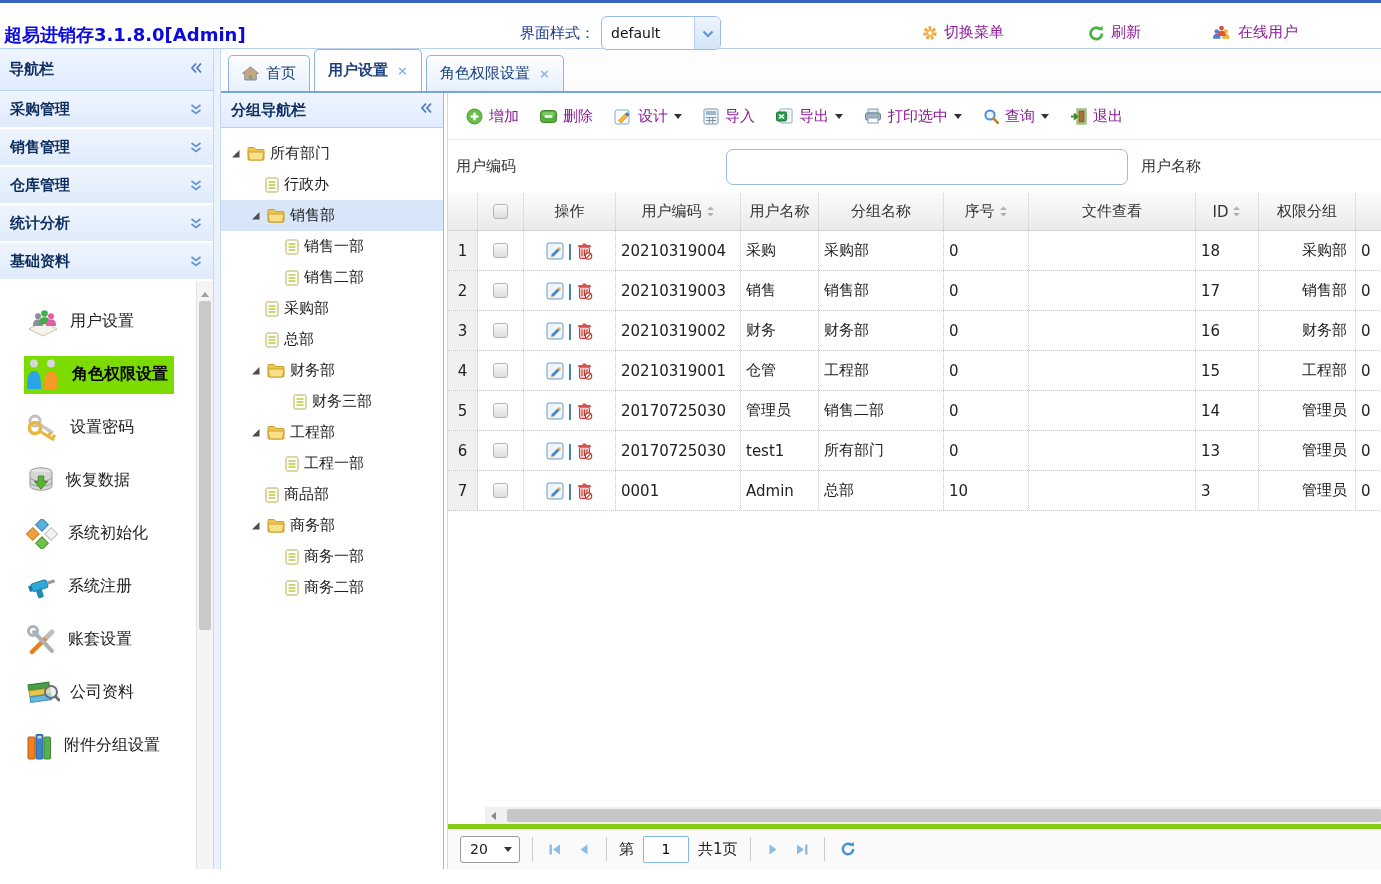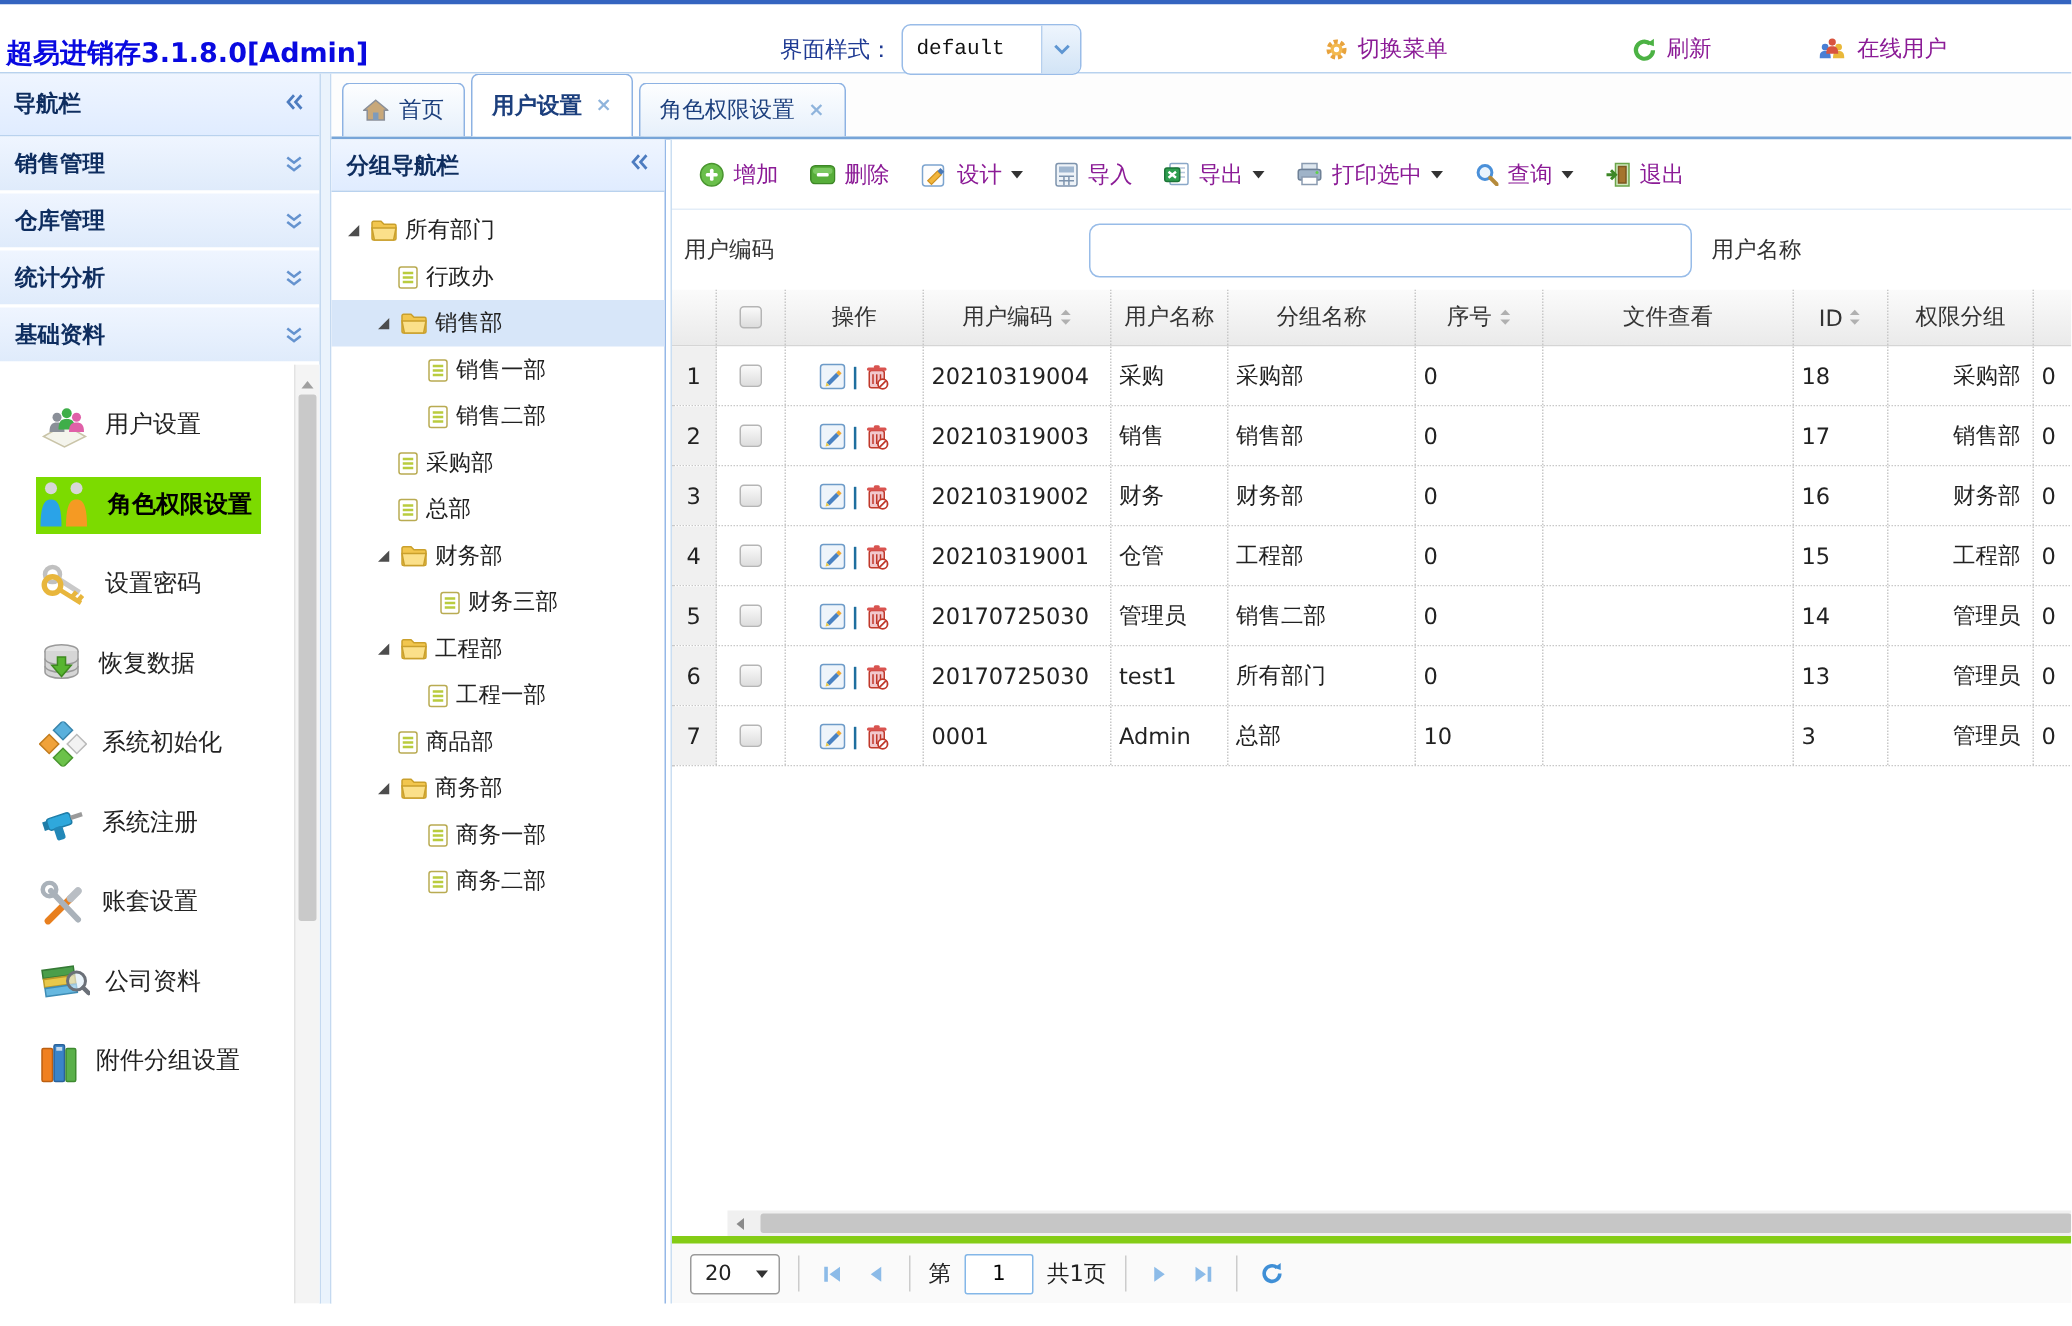--- a/index.html
+++ b/index.html
@@ -6,25 +6,25 @@
   html,body { width:1381px; height:884px; overflow:hidden; }
   body { font-family:"DejaVu Sans","Liberation Sans",sans-serif; font-size:15px; color:#222; background:#fff; }
   .icon { display:inline-flex; align-items:center; justify-content:center; flex:none; }
 
   
   .topline { height:3px; background:var(--accent-blue,#3464c0); }
   .topbar { height:46px; position:relative; background:#fff; border-bottom:1px solid #b8d2ee; }
   .app-title { position:absolute; left:4px; top:20px; font-size:18px; font-weight:bold; color:var(--title-blue,#0909e0); }
   .style-group { position:absolute; left:520px; top:13px; display:flex; align-items:center; gap:6px; }
   .style-label { color:#1f3a93; }
-  .select-box { width:120px; height:34px; border:1px solid #99bce8; border-radius:6px; background:#fff; display:flex; overflow:hidden;font-family:Liberation Mono, monospace; }
+  .select-box { width:120px; height:34px; border:1px solid #99bce8; border-radius:6px; background:#fff; display:flex; overflow:hidden; }
   .select-text { flex:1; display:flex; align-items:center; padding-left:9px; font-size:14px; color:#111; }
   .select-arrow { width:26px; background:linear-gradient(#eef5fd,#d2e4f6); border-left:1px solid #b6d0ee; display:flex; align-items:center; justify-content:center; }
   .hbtn { position:absolute; top:20px; display:flex; align-items:center; gap:6px; color:var(--purple,#8b1b96); cursor:pointer; }
-  .hbtn-0 { left:883px; } .hbtn-1 { left:1088px; } .hbtn-2 { left:1213px; }
+  .hbtn-0 { left:922px; } .hbtn-1 { left:1088px; } .hbtn-2 { left:1213px; }
 
   
   .main { display:flex; height:820px; }
 
   
   .sidebar { width:213px; display:flex; flex-direction:column; background:#fff; }
   .sb-title { height:42px; background:linear-gradient(#eff5ff,#e0ecff); border-bottom:1px solid #b9d2ee;
               display:flex; align-items:center; justify-content:space-between; padding:0 10px 0 9px;
               font-weight:bold; color:var(--navy,#0e2d5f); font-size:15px; }
   .acc-item { height:38px; background:linear-gradient(#eff5ff,#dfebfb); border-bottom:2px solid #fff;
@@ -162,20 +162,28 @@
 
     <div class="sidebar">
       <div class="sb-title">
         <span>导航栏</span>
         <span><svg width="14" height="14" viewBox="0 0 14 14">
               <path d="M7 2.5 L3 7 L7 11.5 M12 2.5 L8 7 L12 11.5" fill="none" stroke="#4d7cc0" stroke-width="1.8"></path>
             </svg></span>
       </div>
       <div id="accordion">
           <div class="acc-item ">
+            <span>采购管理</span>
+            <span class="icon ">
+              <svg width="14" height="13" viewBox="0 0 14 13">
+                <path d="M2.5 2 L7 5.5 L11.5 2 M2.5 7 L7 10.5 L11.5 7" fill="none" stroke="#6593cf" stroke-width="1.7"></path>
+              </svg>
+            </span>
+          </div>
+          <div class="acc-item ">
             <span>销售管理</span>
             <span class="icon ">
               <svg width="14" height="13" viewBox="0 0 14 13">
                 <path d="M2.5 2 L7 5.5 L11.5 2 M2.5 7 L7 10.5 L11.5 7" fill="none" stroke="#6593cf" stroke-width="1.7"></path>
               </svg>
             </span>
           </div>
           <div class="acc-item ">
             <span>仓库管理</span>
             <span class="icon ">

